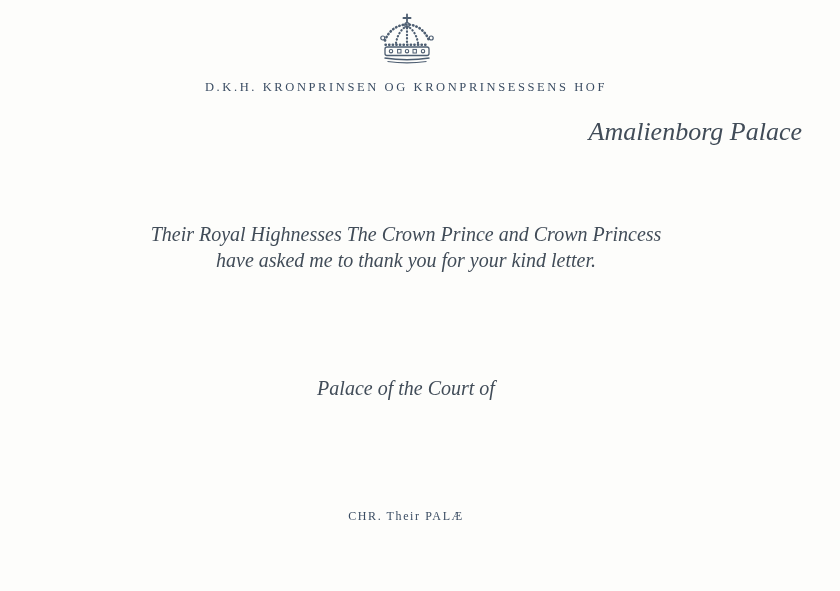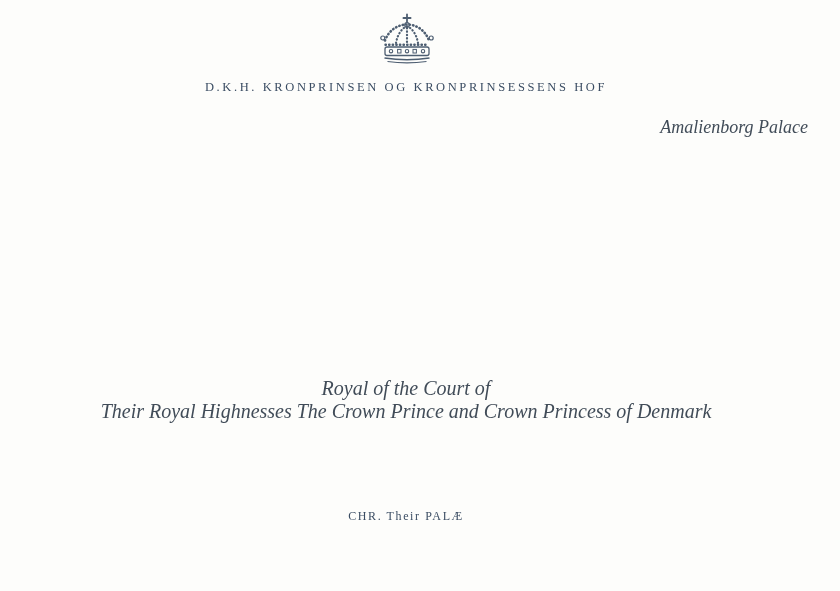--- a/index.html
+++ b/index.html
@@ -31,23 +31,23 @@
   }
   .court-name{
     top:80px;
     font-size:12.5px;
     letter-spacing:2.6px;
     color:var(--ink_navy);
     font-weight:400;
   }
   .place-line{
     position:absolute;
-    top:117px; right:32px;
+    top:117px; right:38px;
     font-style:italic;
-    font-size:18px;
+    font-size:26px;
     color:var(--ink_body);
   }
   .body-block{
     top:221px;
     font-style:italic;
     font-size:20px;
     line-height:26px;
     color:var(--ink_body);
   }
   .sig-block{
@@ -108,22 +108,25 @@
         <path d="M7.5 45 Q 30 48.5, 52.5 45" stroke-width="1.4"></path>
         <path d="M10.5 48.5 Q 30 51.2, 49.5 48.5" stroke-width="1.1"></path>
       </g>
     </svg>
   </div>
 
   <div class="centercol court-name">D.K.H. KRONPRINSEN OG KRONPRINSESSENS HOF</div>
 
   <div class="place-line">Amalienborg Palace</div>
 
+  <div class="centercol body-block">
+    <div>Their Royal Highnesses The Crown Prince and Crown Princess</div>
+    <div>have asked me to thank you for your kind letter.</div>
+  </div>
 
   <div class="centercol sig-block">
-    <div>Royal of the Court of</div>
-    <div>Their Royal Highnesses The Crown Prince and Crown Princess of Denmark</div>
+    <div>Palace of the Court of</div>
   </div>
 
   <div class="centercol palace-name">CHR. Their PALÆ</div>
 
 
 </div>
 
 </body></html>

